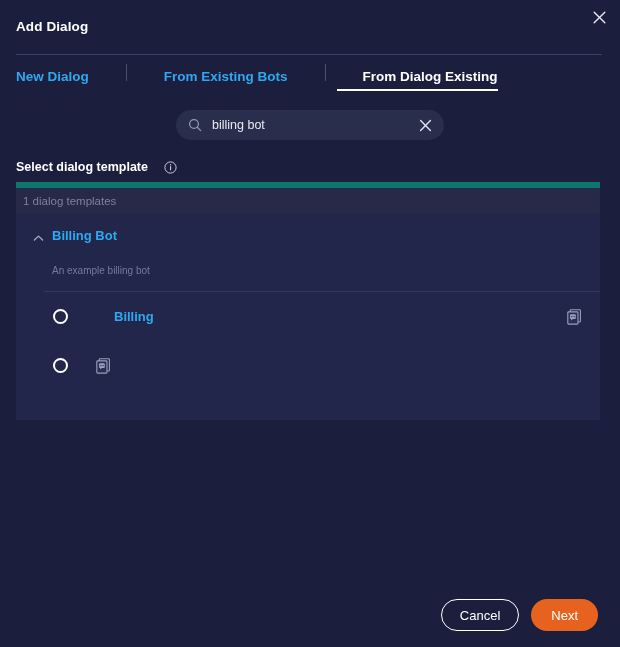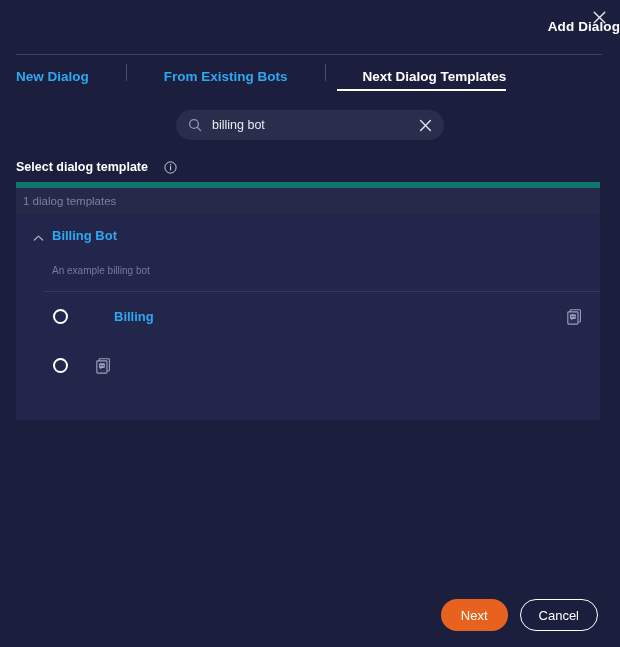--- a/index.html
+++ b/index.html
@@ -36,21 +36,20 @@
     align-items: center;
     justify-content: center;
     cursor: pointer;
   }
   .close-btn svg { display: block; }
 
   
   .title-row {
     padding: 19px 0 0 16px;
     height: 46px;
-    text-align: right;
   }
   .dialog-title {
     font-size: 13.5px;
     font-weight: bold;
     color: #ffffff;
     letter-spacing: .1px;
   }
   .title-divider {
     height: 1px;
     background: #3a3f63;
@@ -271,21 +270,21 @@
   <div class="title-row">
     <div class="dialog-title">Add Dialog</div>
   </div>
   <div class="title-divider"></div>
 
   <div class="tabs">
     <div class="tab">New Dialog</div>
     <div class="tab-sep"></div>
     <div class="tab" style="padding-left:26px">From Existing Bots</div>
     <div class="tab-sep"></div>
-    <div class="tab active" style="padding-left:26px">Next Dialog Templates</div>
+    <div class="tab active" style="padding-left:26px">From Dialog Existing</div>
   </div>
 
   <div class="search-row">
     <div class="search-box">
       <span class="search-icon">
         <svg width="14" height="14" viewBox="0 0 14 14" aria-hidden="true">
           <circle cx="6" cy="6" r="4.4" fill="none" stroke="#9297b5" stroke-width="1.3"></circle>
           <path d="M9.3 9.3 L12.6 12.6" stroke="#9297b5" stroke-width="1.3" stroke-linecap="round"></path>
         </svg>
       </span>
@@ -361,17 +360,17 @@
           </svg>
         </span>
       </div>
 
     </div>
   </div>
 
   <div class="spacer"></div>
 
   <div class="footer">
+    <button class="btn btn-cancel">Cancel</button>
     <button class="btn btn-next">Next</button>
-    <button class="btn btn-cancel">Cancel</button>
   </div>
 
 </div>
 
 </body></html>

